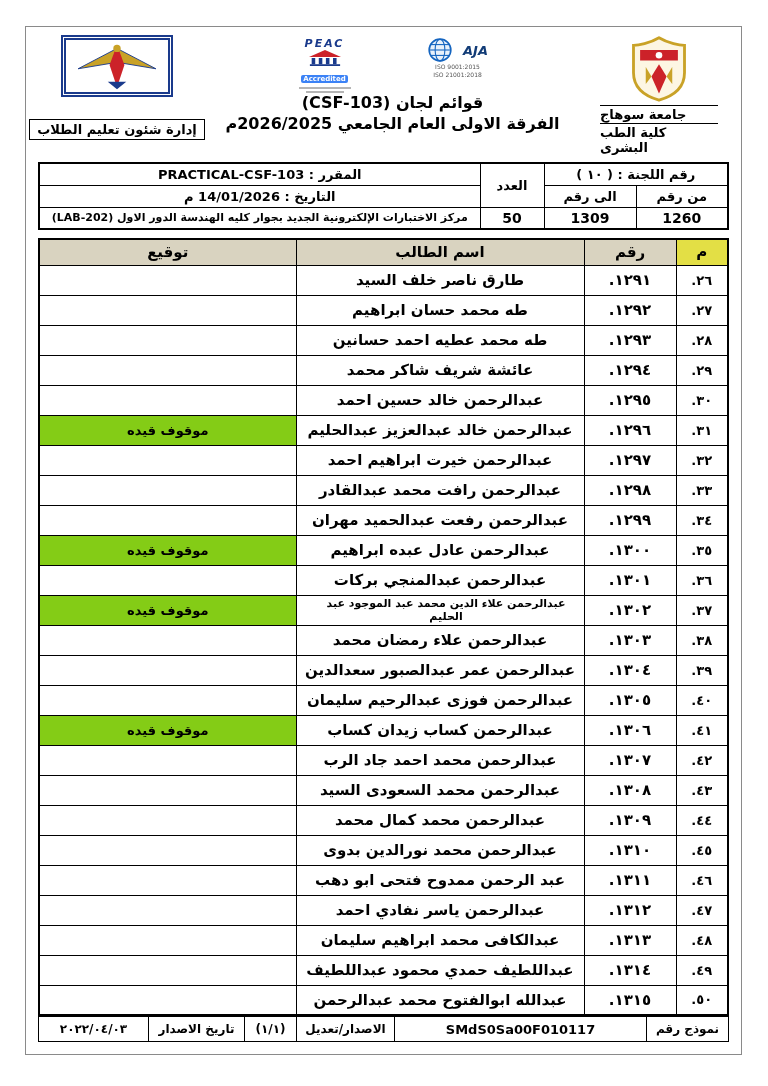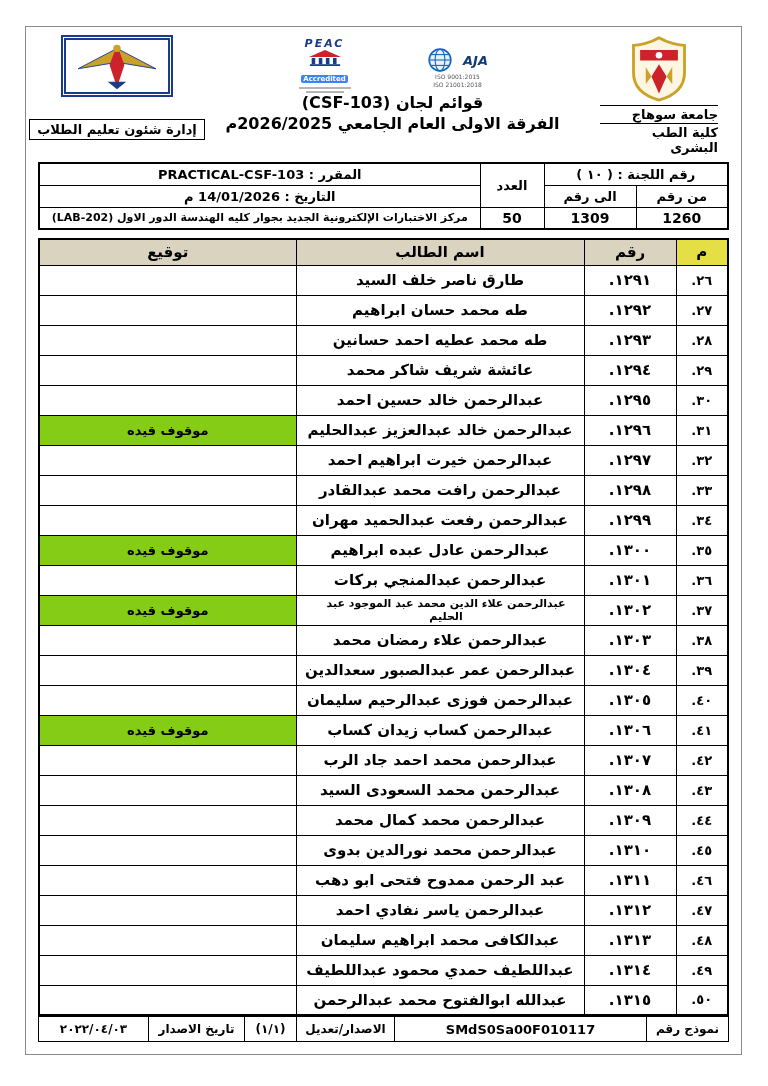--- a/index.html
+++ b/index.html
@@ -10,34 +10,34 @@
     position: absolute; top: 26px; left: 25px; width: 717px; height: 1029px;
     border: 1px solid #8a8a8a; padding: 8px 12px 22px 12px;
     direction: rtl; display: flex; flex-direction: column;
   }
 
   
   .top-header { display: flex; align-items: flex-start; margin-bottom: 6px; }
 
   .uni-block { width: 140px; display: flex; flex-direction: column; align-items: center; }
   .uni-logo { width: 62px; height: 68px; }
-  .uni-name-box { margin-top: 2px; width: 118px; text-align: right; font-weight: bold; font-size: 13px; border-top: 1px solid #000; }
+  .uni-name-box { margin-top: 2px; width: 118px; text-align: left; font-weight: bold; font-size: 13px; border-top: 1px solid #000; }
   .uni-name-box .line1 { border-bottom: 1px solid #000; padding: 1px 0; }
   .uni-name-box .line2 { padding: 1px 0; }
 
   .center-block { flex: 1; display: flex; flex-direction: column; align-items: center; }
   .logos-row { display: flex; direction: ltr; gap: 58px; align-items: flex-start; margin-top: 2px; min-height: 50px; }
   .peac-logo { width: 72px; text-align: center; }
   .peac-word { font-size: 11px; font-weight: bold; font-style: italic; color: #1a3a8c; letter-spacing: 2px; }
   .peac-building { width: 42px; height: 16px; display: block; margin: 0 auto; }
   .accredited-banner { background: #3b82f6; color: #fff; font-size: 7px; font-weight: bold; border-radius: 2px; padding: 0 2px; display: inline-block; }
   .tiny-bar { height: 2px; background: #b5b5b5; width: 52px; margin: 2px auto 0; }
   .tiny-bar.short { width: 38px; }
   .aja-logo { width: 78px; text-align: center; }
-  .aja-top { display: flex; align-items: center; justify-content: center; gap: 10px; margin-top: 10px; }
+  .aja-top { display: flex; align-items: center; justify-content: center; gap: 10px; }
   .globe-icon { width: 26px; height: 26px; }
   .aja-word { font-size: 13px; font-weight: bold; color: #123c77; font-style: italic; }
   .iso-line { font-size: 6px; color: #555; line-height: 8px; }
 
   .doc-title { font-size: 16px; font-weight: bold; margin-top: 0; }
   .doc-subtitle { font-size: 16px; font-weight: bold; margin-top: 2px; }
 
   .dept-block { width: 158px; display: flex; flex-direction: column; align-items: center; }
   .dept-logo-box { width: 112px; height: 62px; border: 5px double #1a3a8c; background: #fff; display: flex; align-items: center; justify-content: center; }
   .eagle-svg { width: 96px; height: 50px; }

